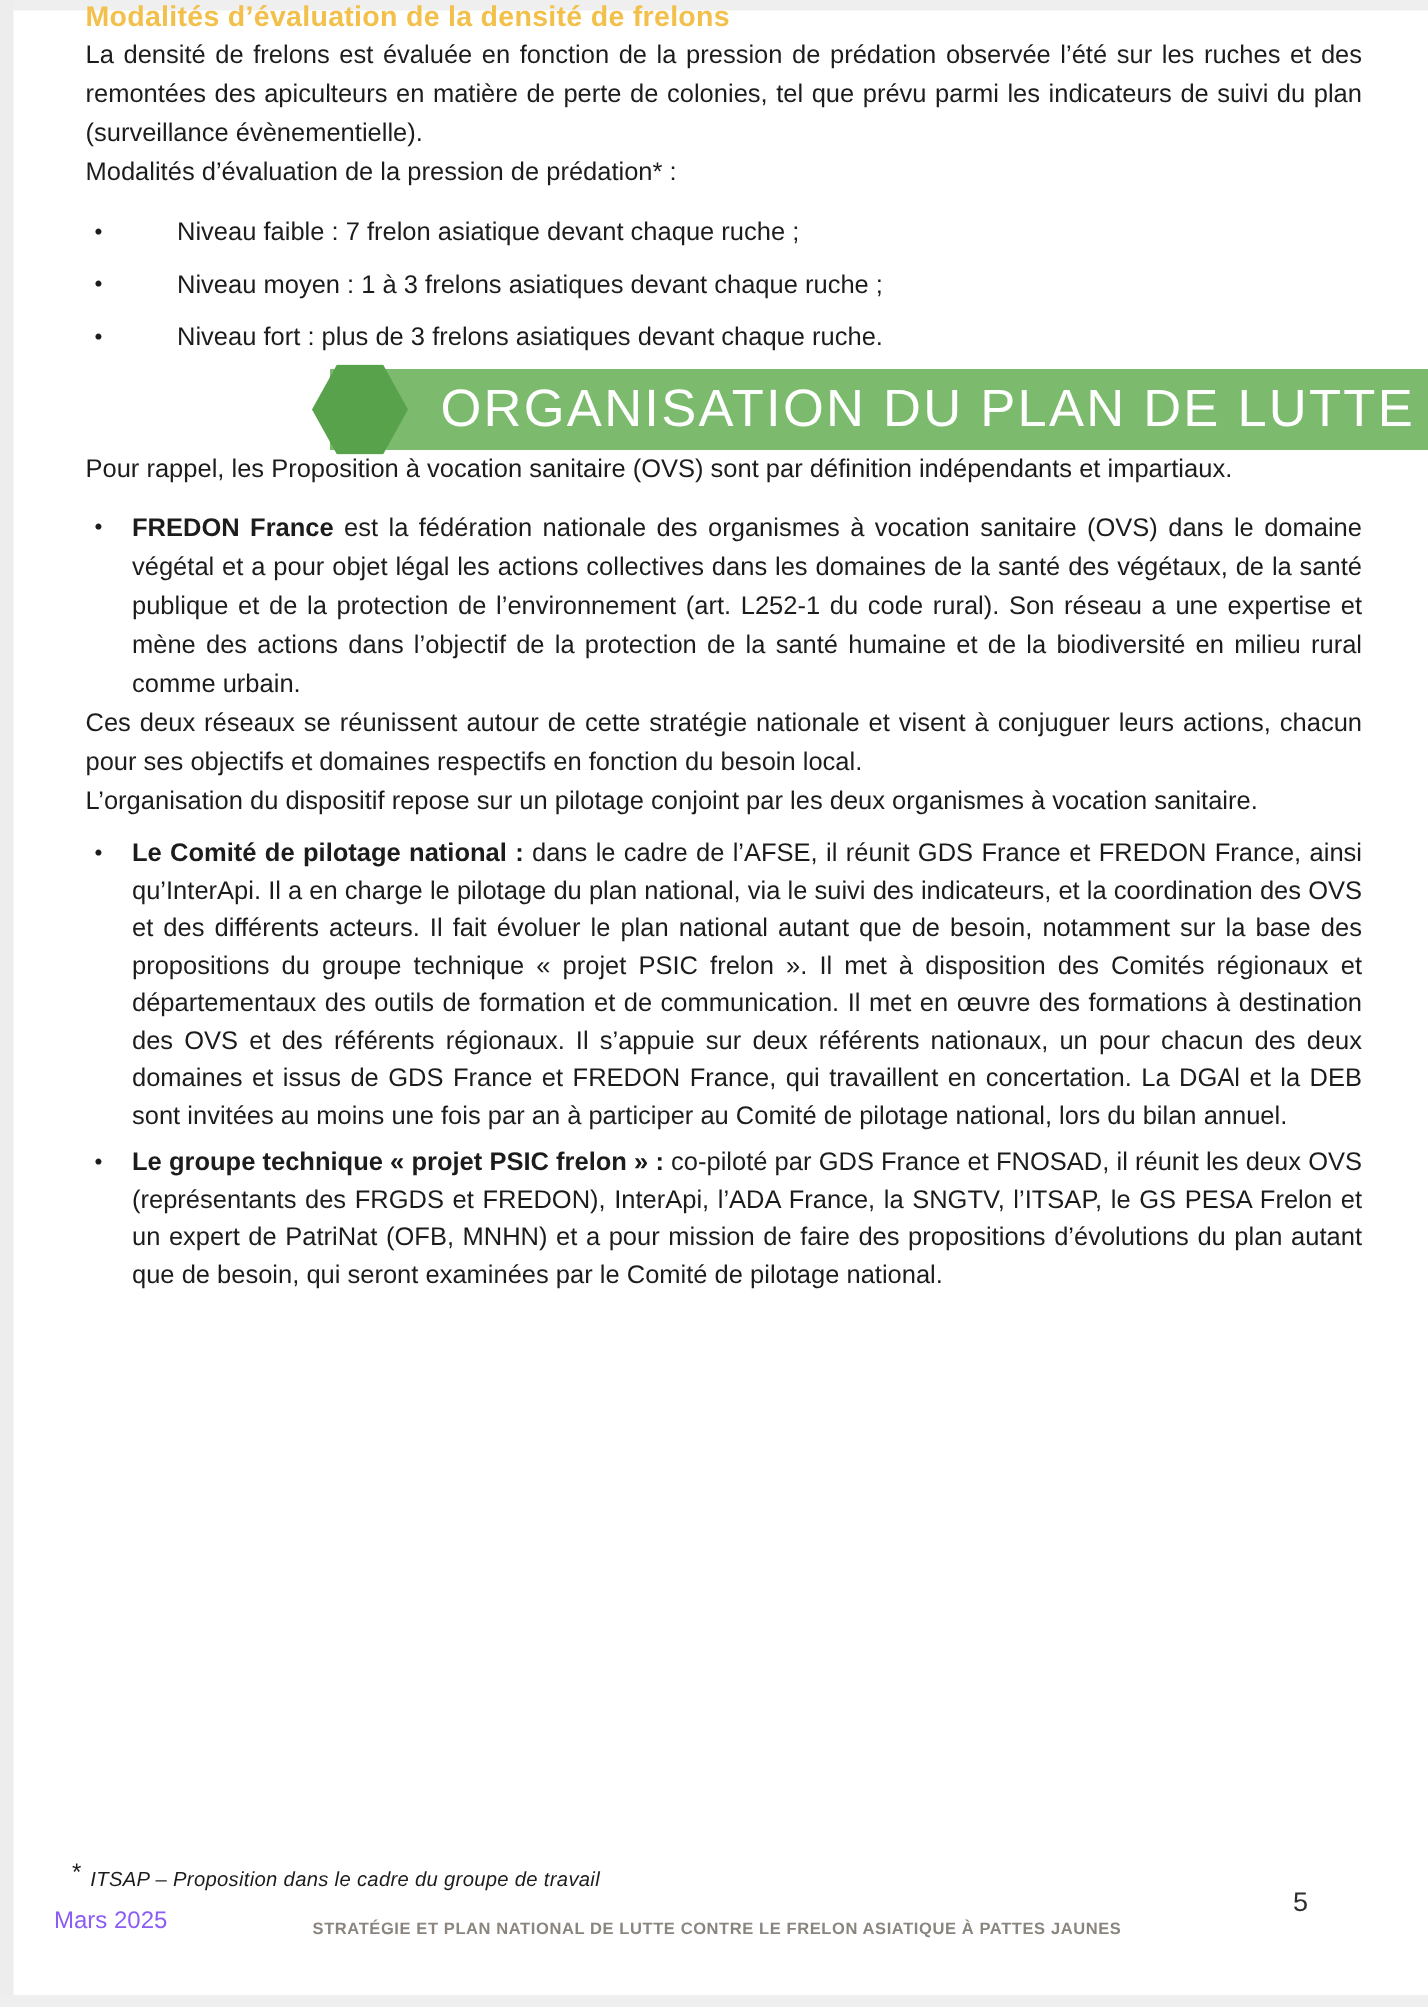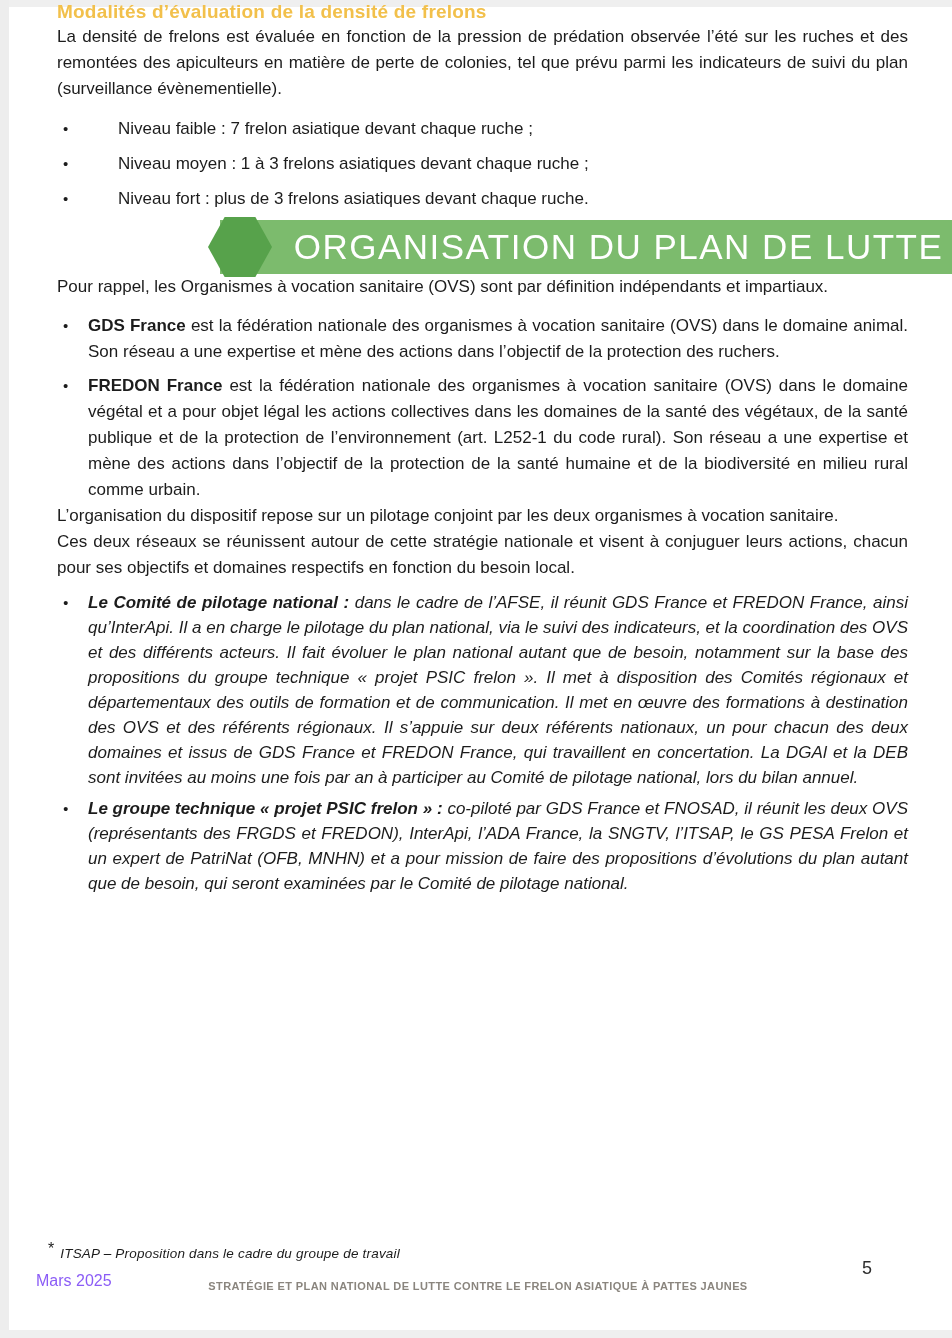--- a/index.html
+++ b/index.html
@@ -42,21 +42,21 @@
   ul.actor-list{margin-top:13px;}
   ul.actor-list li{
     position:relative;padding-left:31px;font-size:17px;line-height:26px;text-align:justify;
   }
   ul.actor-list li + li{margin-top:8px;}
   ul.actor-list li::before{
     content:"\2022";position:absolute;left:6px;top:0;font-size:15px;
   }
   ul.gov-list{margin-top:9px;}
   ul.gov-list li{
-    position:relative;padding-left:31px;font-size:17px;line-height:25px;text-align:justify;font-style:italic;
+    position:relative;padding-left:31px;font-size:17px;line-height:25px;text-align:justify;
   }
   ul.gov-list li + li{margin-top:6px;}
   ul.gov-list li::before{
     content:"\2022";position:absolute;left:6px;top:0;font-size:15px;
   }
   .b{font-weight:bold;}
 
   .banner{
     position:relative;height:54px;margin:8px -57px 0 163px;
     background:#7cbb6d;display:flex;align-items:center;justify-content:center;
@@ -89,43 +89,43 @@
 <div class="edge-top"></div>
 <div class="edge-left"></div>
 <div class="edge-bottom"></div>
 
 <div class="content">
 
   <h2 class="section-heading h-top1">Modalités d’évaluation de la densité de frelons</h2>
 
   <p class="body-par mt19">La densité de frelons est évaluée en fonction de la pression de prédation observée l’été sur les ruches et des remontées des apiculteurs en matière de perte de colonies, tel que prévu parmi les indicateurs de suivi du plan (surveillance évènementielle).</p>
 
+  <p class="body-par mt14">Modalités d’évaluation de la pression de prédation*  :</p>
 
   <ul class="level-list">
     <li>Niveau faible : 7 frelon asiatique devant chaque ruche ;</li>
     <li>Niveau moyen : 1 à 3 frelons asiatiques devant chaque ruche ;</li>
     <li>Niveau fort : plus de 3 frelons asiatiques devant chaque ruche.</li>
   </ul>
 
   <div class="banner">
     <div class="banner-hex"></div>
     <div class="banner-title">ORGANISATION DU PLAN DE LUTTE</div>
   </div>
 
 
-  <p class="body-par mt20">Pour rappel, les Organismes à vocation sanitaire (OVS) sont par définition indépendants et impartiaux.</p>
+  <p class="body-par mt20">Pour rappel, les Proposition à vocation sanitaire (OVS) sont par définition indépendants et impartiaux.</p>
 
   <ul class="actor-list">
-    <li><span class="b">GDS France</span><span> est la fédération nationale des organismes à vocation sanitaire (OVS) dans le domaine animal. Son réseau a une expertise et mène des actions dans l’objectif de la protection des ruchers.</span></li>
     <li><span class="b">FREDON France</span><span> est la fédération nationale des organismes à vocation sanitaire (OVS) dans le domaine végétal et a pour objet légal les actions collectives dans les domaines de la santé des végétaux, de la santé publique et de la protection de l’environnement (art. L252-1 du code rural). Son réseau a une expertise et mène des actions dans l’objectif de la protection de la santé humaine et de la biodiversité en milieu rural comme urbain.</span></li>
   </ul>
 
+  <p class="body-par mt8">Ces deux réseaux se réunissent autour de cette stratégie nationale et visent à conjuguer leurs actions, chacun pour ses objectifs et domaines respectifs en fonction du besoin local.</p>
+
   <p class="body-par mt4">L’organisation du dispositif repose sur un pilotage conjoint par les deux organismes à vocation sanitaire.</p>
-
-  <p class="body-par mt8">Ces deux réseaux se réunissent autour de cette stratégie nationale et visent à conjuguer leurs actions, chacun pour ses objectifs et domaines respectifs en fonction du besoin local.</p>
 
   <ul class="gov-list">
     <li><span class="b">Le Comité de pilotage national :</span><span> dans le cadre de l’AFSE, il réunit GDS France et FREDON France, ainsi qu’InterApi. Il a en charge le pilotage du plan national, via le suivi des indicateurs, et la coordination des OVS et des différents acteurs. Il fait évoluer le plan national autant que de besoin, notamment sur la base des propositions du groupe technique « projet PSIC frelon ». Il met à disposition des Comités régionaux et départementaux des outils de formation et de communication. Il met en œuvre des formations à destination des OVS et des référents régionaux. Il s’appuie sur deux référents nationaux, un pour chacun des deux domaines et issus de GDS France et FREDON France, qui travaillent en concertation. La DGAl et la DEB sont invitées au moins une fois par an à participer au Comité de pilotage national, lors du bilan annuel.</span></li>
     <li><span class="b">Le groupe technique « projet PSIC frelon » :</span><span> co-piloté par GDS France et FNOSAD, il réunit les deux OVS (représentants des FRGDS et FREDON), InterApi, l’ADA France, la SNGTV, l’ITSAP, le GS PESA Frelon et un expert de PatriNat (OFB, MNHN) et a pour mission de faire des propositions d’évolutions du plan autant que de besoin, qui seront examinées par le Comité de pilotage national.</span></li>
   </ul>
 
 </div>
 
 <div class="footnote">
   <span class="marker">*</span><span class="fn-text">ITSAP – Proposition dans le cadre du groupe de travail</span>

